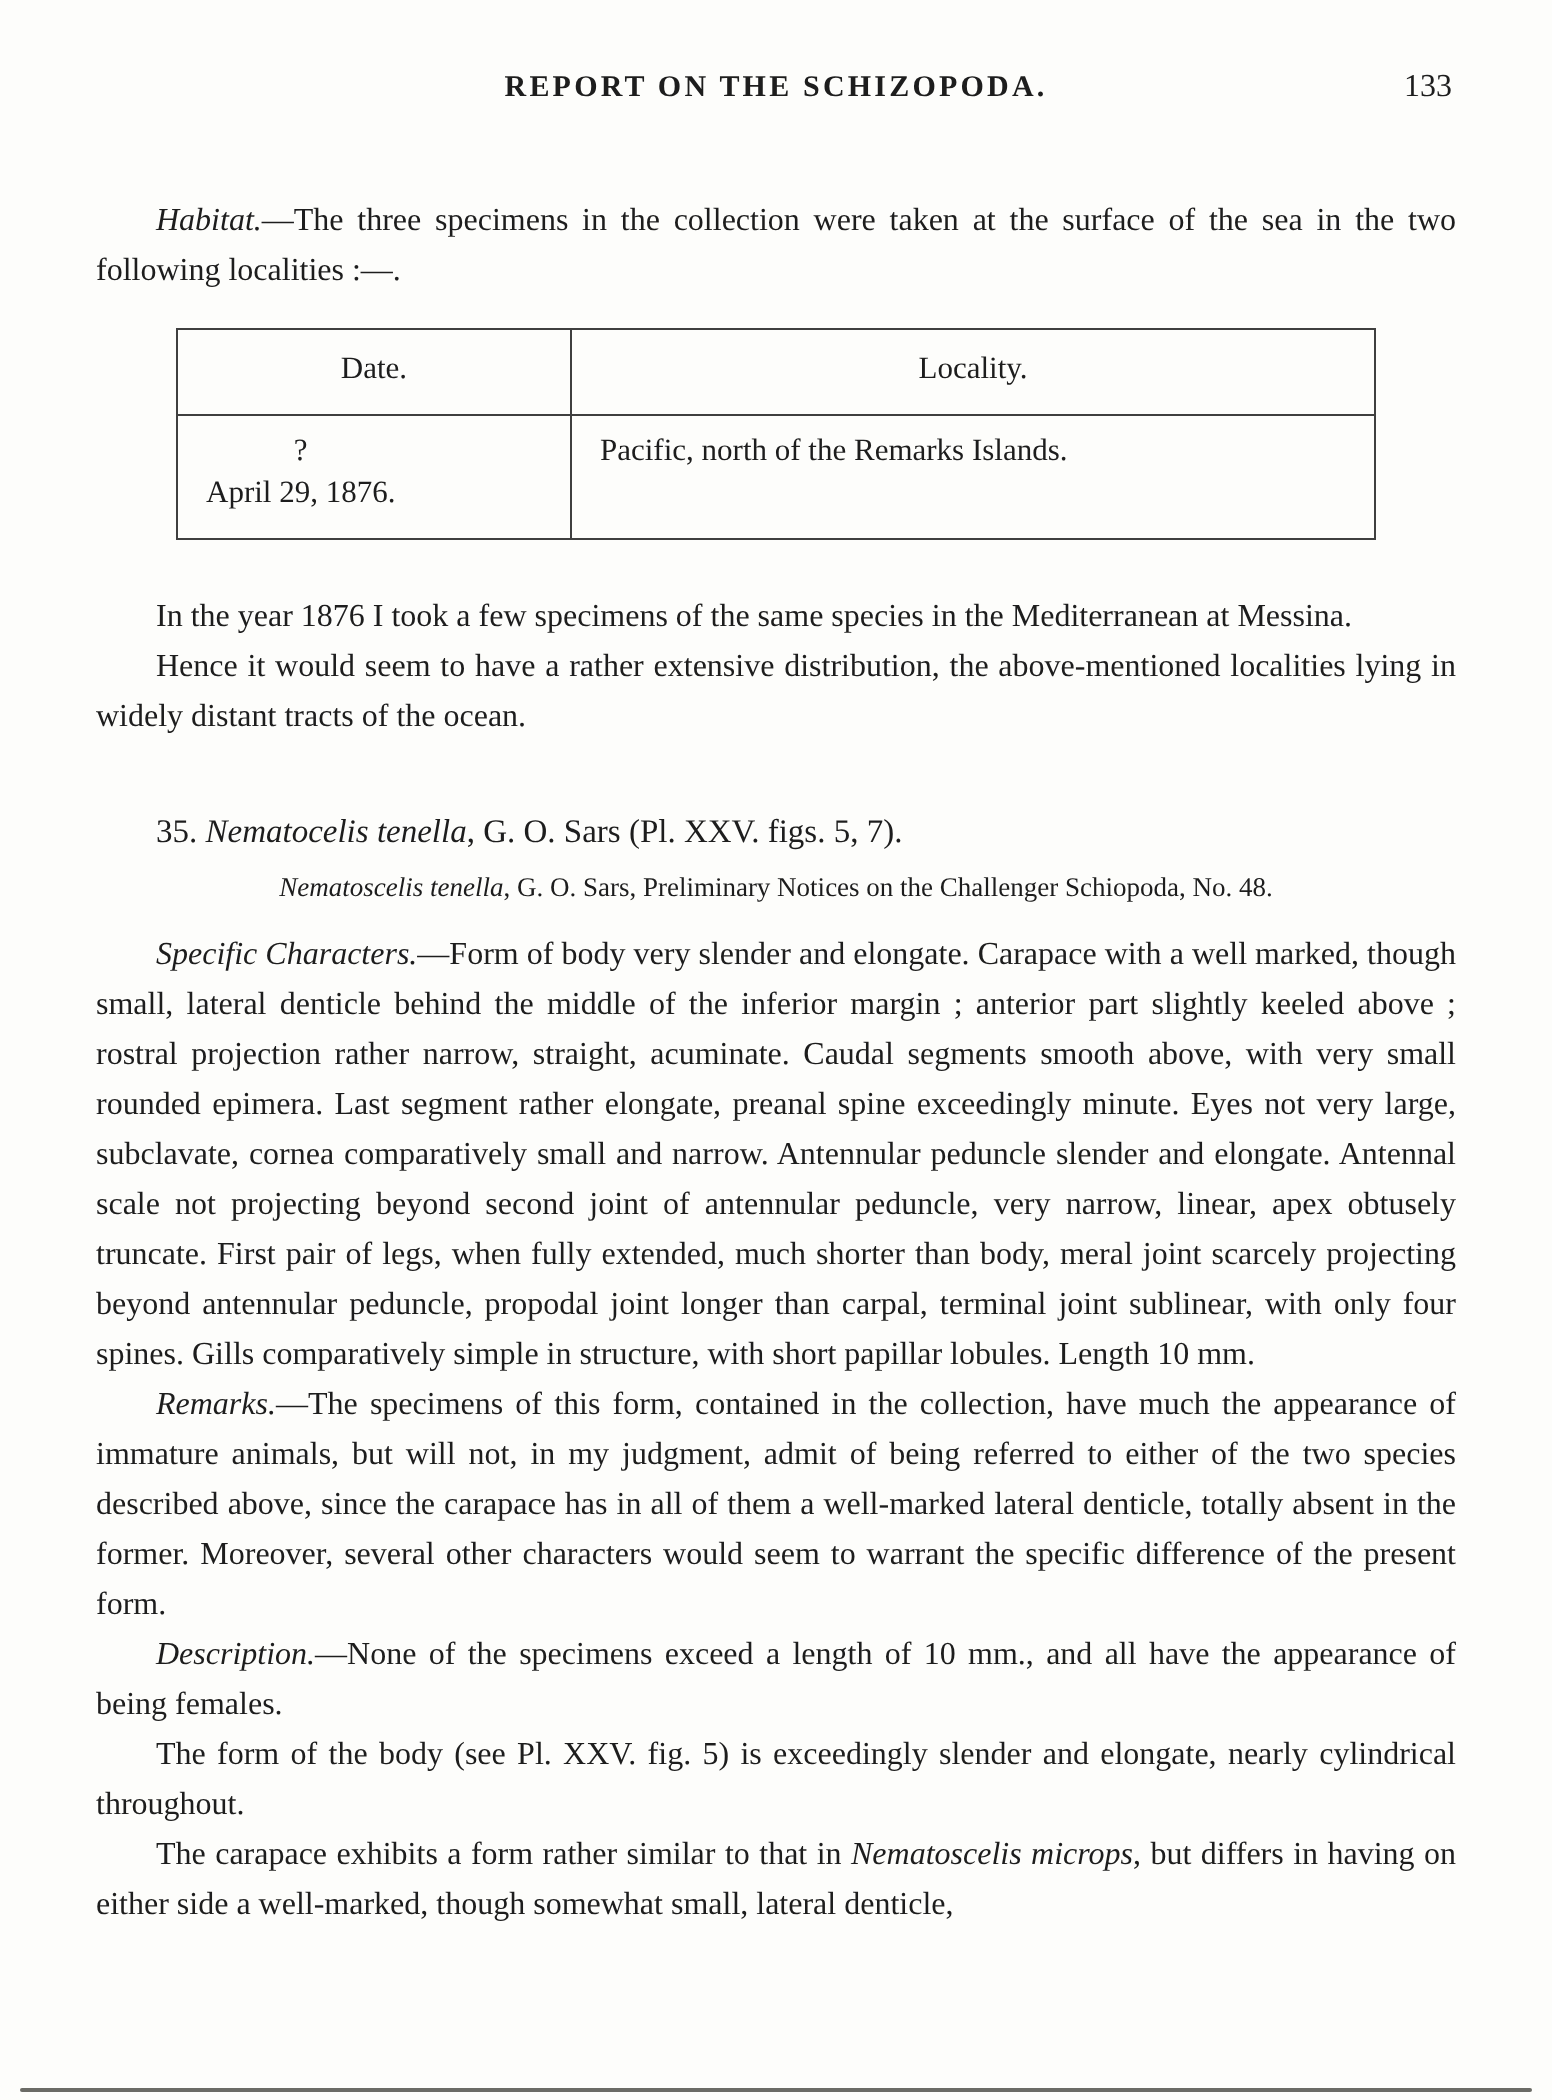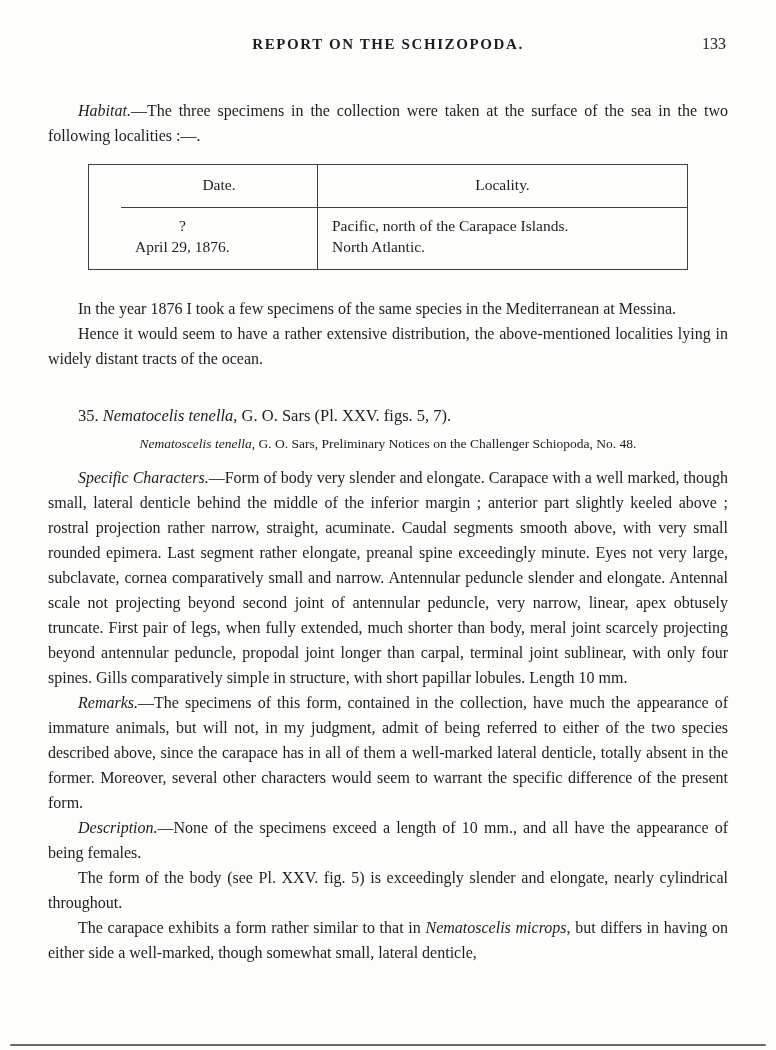--- a/index.html
+++ b/index.html
@@ -32,21 +32,20 @@
   }
   .indent { text-indent: 30px; }
   .lead { font-style: italic; }
   .it { font-style: italic; }
 
   
   .data-table {
     margin: 16px 40px 26px 40px;
     border: 1px solid #3f3f3f;
     font-size: 15.5px;
-    padding-left: 32px;
   }
   .t-row { display: flex; }
   .t-head .t-cell {
     text-align: center;
     padding: 9px 0 12px 0;
     border-bottom: 1px solid #3f3f3f;
   }
   .t-cell { box-sizing: border-box; line-height: 21px; }
   .t-date { width: 197px; border-right: 1px solid #3f3f3f; }
   .t-loc { flex: 1; }
@@ -95,22 +94,21 @@
       <div class="t-cell t-loc">Locality.</div>
     </div>
     <div class="t-row t-body">
       <div class="t-cell t-date">
         <span class="date-stack">
           <div>?</div>
           <div>April 29, 1876.</div>
         </span>
       </div>
       <div class="t-cell t-loc">
-        <div>Pacific, north of the Carapace Islands.</div>
-        <div>North Atlantic.</div>
+        <div>Pacific, north of the Remarks Islands.</div>
       </div>
     </div>
   </div>
 
   <p class="para indent">In the year 1876 I took a few specimens of the same species in the Mediterranean at Messina.</p>
 
   <p class="para indent">Hence it would seem to have a rather extensive distribution, the above-mentioned localities lying in widely distant tracts of the ocean.</p>
 
   <p class="section-heading"><span>35. </span><span class="it">Nematocelis tenella</span><span>, G. O. Sars (Pl. XXV. figs. 5, 7).</span></p>
 

